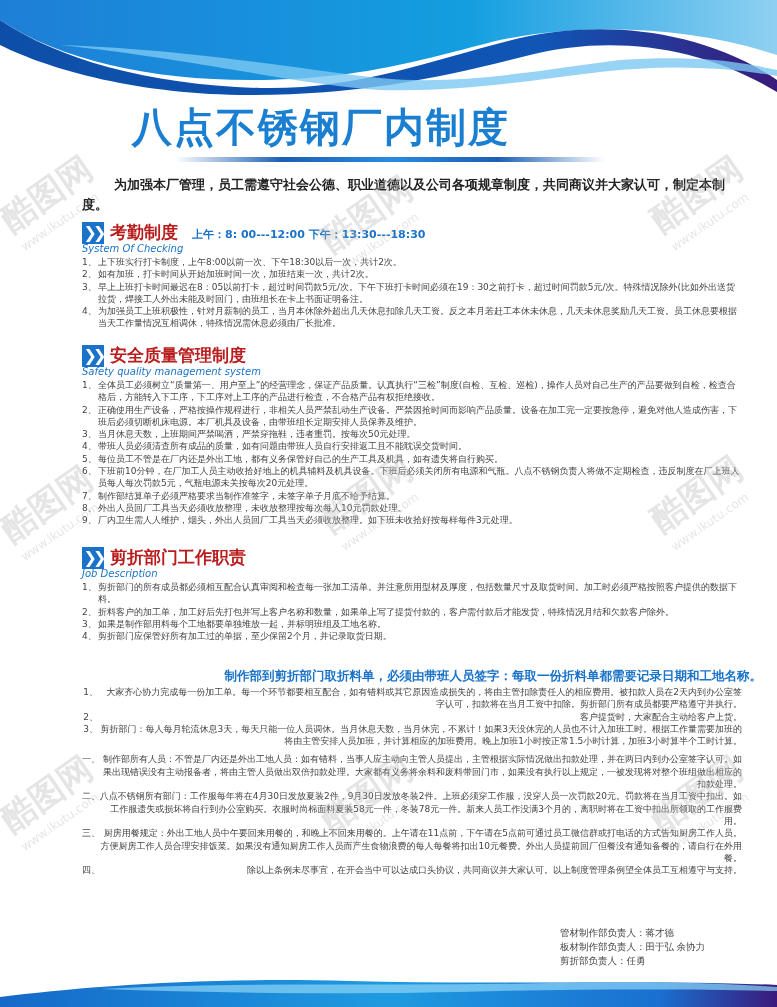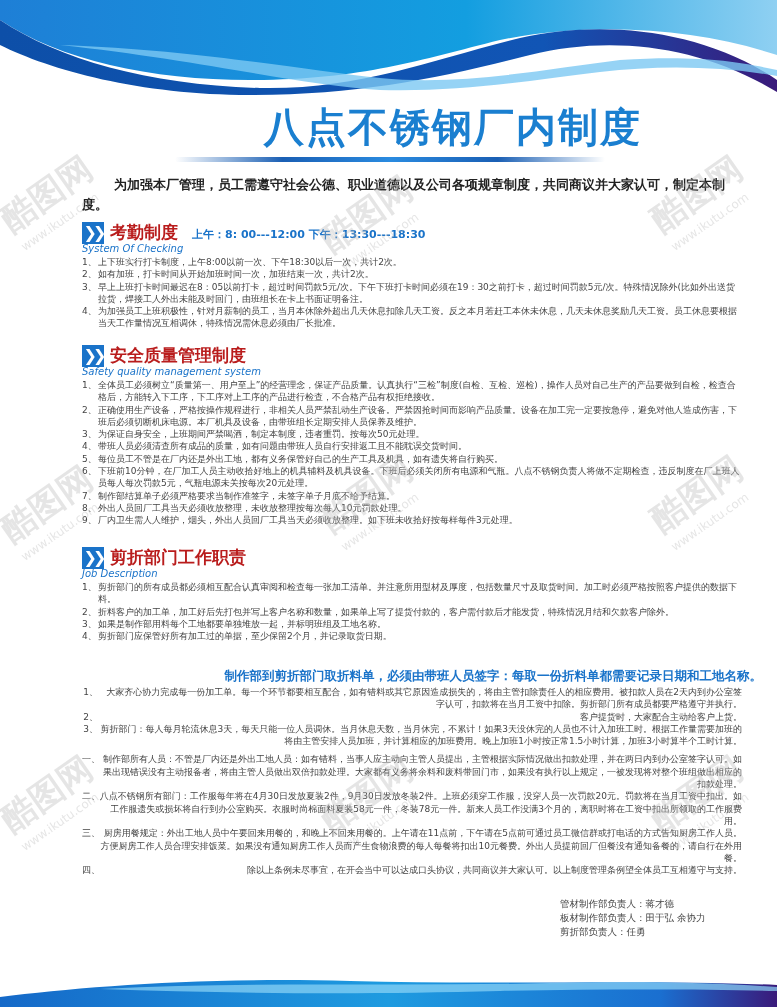--- a/index.html
+++ b/index.html
@@ -1,34 +1,34 @@
 <!DOCTYPE html>
 <html><head>
 <meta charset="utf-8">
 <style>
   * { margin:0; padding:0; box-sizing:border-box; }
   html, body { width:777px; height:1007px; overflow:hidden; background:#ffffff; }
   body { position:relative; font-family:"DejaVu Sans", "Liberation Sans", sans-serif; color:#333; }
   .wave-top { position:absolute; left:0; top:0; width:777px; height:100px; }
   .wave-bottom { position:absolute; left:0; bottom:0; width:777px; height:40px; }
-  .title { position:absolute; left:0; top:100px; width:642px; text-align:right; font-family:"DejaVu Serif","Liberation Serif",serif; font-weight:bold; font-size:40px; color:#1a7fd0; letter-spacing:2px; }
+  .title { position:absolute; left:0; top:100px; width:642px; text-align:center; font-family:"DejaVu Serif","Liberation Serif",serif; font-weight:bold; font-size:40px; color:#1a7fd0; letter-spacing:2px; }
   .title-underline { position:absolute; left:175px; top:157px; width:430px; height:5px; background:linear-gradient(to right, rgba(26,111,200,0), #1a5fb4 25%, #2a8be0 50%, #1a5fb4 75%, rgba(26,111,200,0)); border-radius:3px; }
   .intro { position:absolute; left:82px; top:175px; width:660px; font-size:13px; font-weight:bold; line-height:20px; color:#222; text-indent:32px; }
   .section { position:absolute; left:82px; width:660px; }
   .sec-head { display:flex; align-items:flex-end; height:22px; }
   .sec-icon { width:22px; height:22px; background:#1a73c9; color:#fff; font-size:16px; font-weight:bold; line-height:22px; text-align:center; margin-right:6px; letter-spacing:-4px; }
   .sec-title { font-family:"DejaVu Serif","Liberation Serif",serif; font-weight:bold; font-size:17px; color:#b91c1c; }
   .sec-hours { font-size:11px; font-weight:bold; color:#1a73c9; margin-left:14px; margin-bottom:2px; }
   .sec-sub { font-size:10px; color:#1a73c9; margin-top:-1px; line-height:12px;font-style:italic; }
   .items { list-style:none; font-size:9px; line-height:12.3px; color:#444; margin-top:1px; }
   .items li { display:flex; }
   .items li .num { width:16px; flex:none; }
   .items li .txt { flex:1; }
   .callout { position:absolute; left:82px; top:668px; width:680px; font-size:12.5px; font-weight:bold; color:#1a73c9;text-align:right; }
-  .signature { position:absolute; left:560px; top:897px; font-size:9.5px; line-height:14px; color:#444; }
+  .signature { position:absolute; left:560px; top:926px; font-size:9.5px; line-height:14px; color:#444;font-family:Liberation Serif, serif; }
   .watermark { position:absolute; color:rgba(180,180,180,0.35); font-weight:bold; font-size:34px; transform:rotate(-35deg); pointer-events:none; }
   .watermark small { display:block; font-size:12px; font-weight:normal; }
 </style>
 </head>
 <body>
 
 <svg class="wave-top" viewBox="0 0 777 100" preserveAspectRatio="none">
   <defs>
     <linearGradient id="gTop" x1="0" x2="1" y1="0" y2="0">
       <stop offset="0" stop-color="#1e7fd6"></stop>
@@ -88,21 +88,21 @@
     <li>
         <span class="num">1、</span>
         <span class="txt">全体员工必须树立“质量第一、用户至上”的经营理念，保证产品质量。认真执行“三检”制度(自检、互检、巡检)，操作人员对自己生产的产品要做到自检，检查合格后，方能转入下工序，下工序对上工序的产品进行检查，不合格产品有权拒绝接收。</span>
       </li>
     <li>
         <span class="num">2、</span>
         <span class="txt">正确使用生产设备，严格按操作规程进行，非相关人员严禁乱动生产设备。严禁因抢时间而影响产品质量。设备在加工完一定要按急停，避免对他人造成伤害，下班后必须切断机床电源。本厂机具及设备，由带班组长定期安排人员保养及维护。</span>
       </li>
     <li>
         <span class="num">3、</span>
-        <span class="txt">为保证自身安全，上班期间严禁喝酒，制定本制度，违者重罚。按每次50元处理。</span>
+        <span class="txt">当月休息天数，上班期间严禁喝酒，严禁穿拖鞋，违者重罚。按每次50元处理。</span>
       </li>
     <li>
         <span class="num">4、</span>
         <span class="txt">带班人员必须清查所有成品的质量，如有问题由带班人员自行安排返工且不能耽误交货时间。</span>
       </li>
     <li>
         <span class="num">5、</span>
         <span class="txt">每位员工不管是在厂内还是外出工地，都有义务保管好自己的生产工具及机具，如有遗失将自行购买。</span>
       </li>
     <li>

